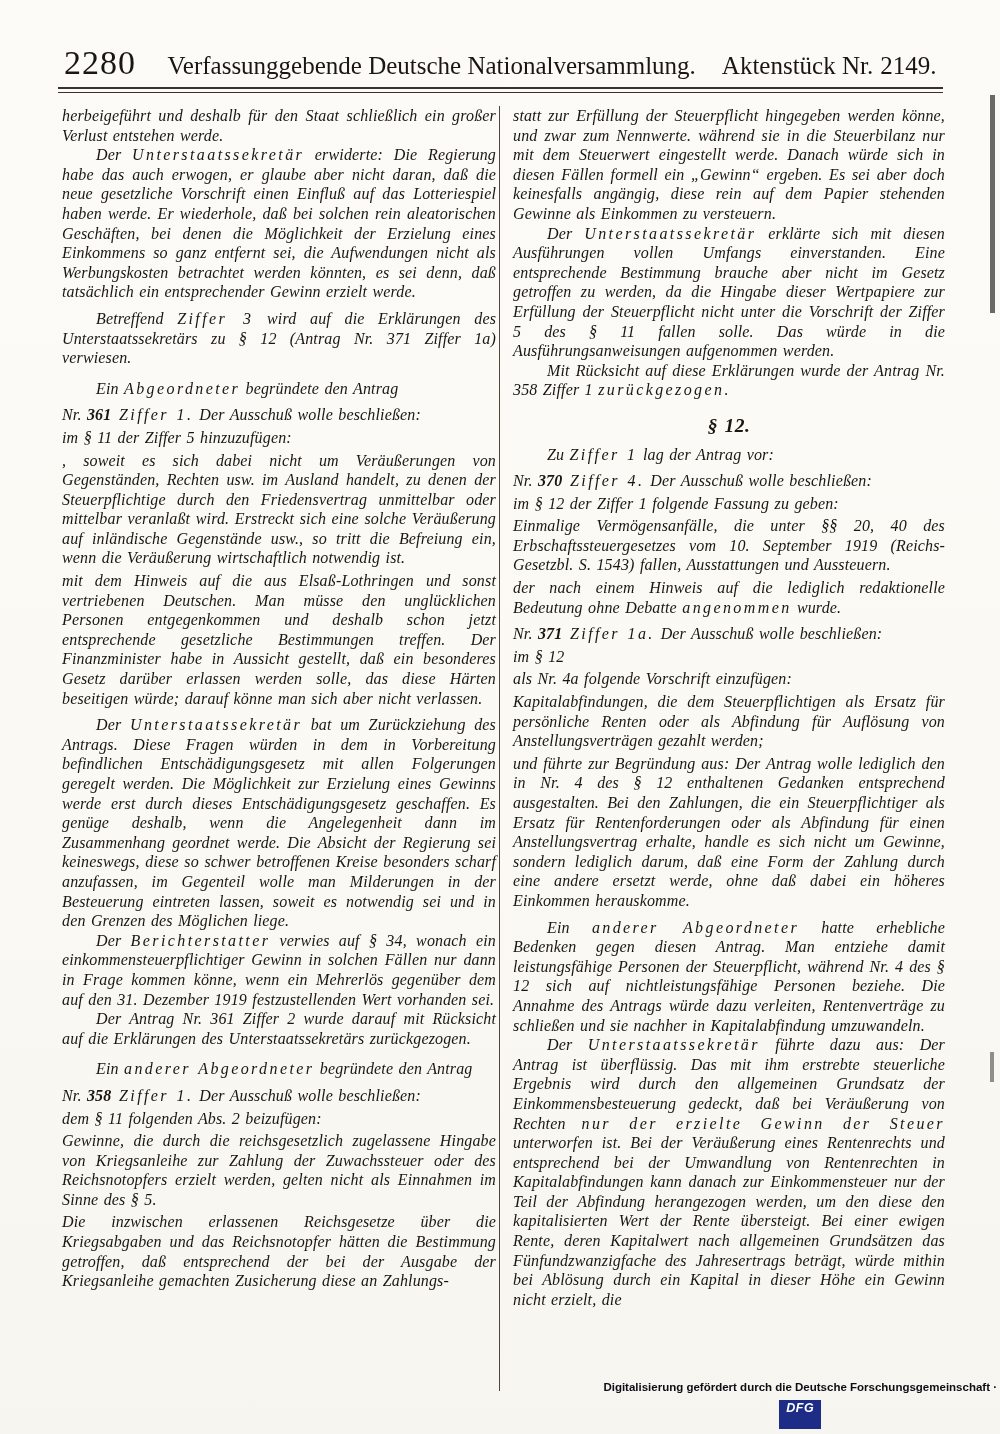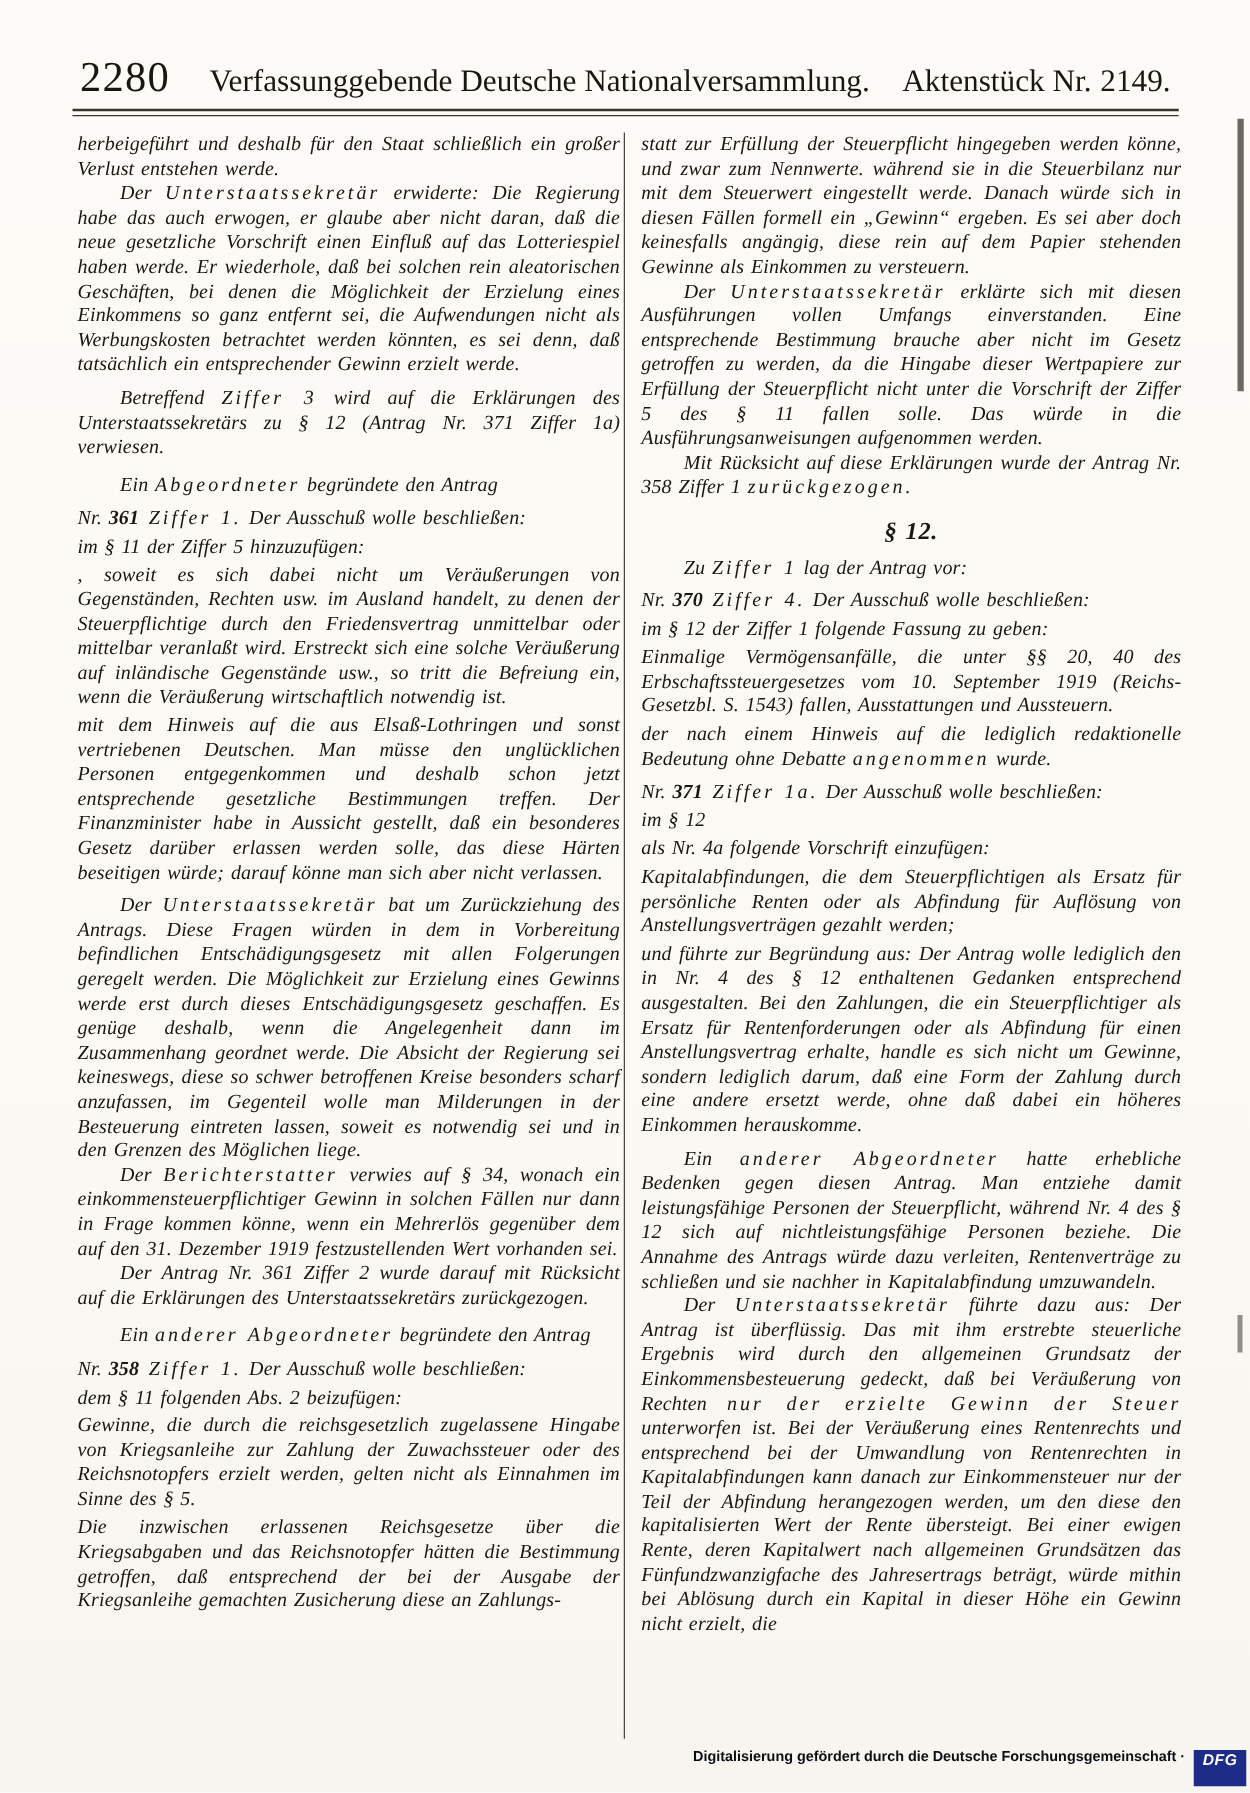--- a/index.html
+++ b/index.html
@@ -32,22 +32,22 @@
   .lvl2{text-align:left;text-indent:0;margin-left:66px;}
   .quote2{text-indent:0;margin-left:66px;}
   .quote3{text-indent:0;margin-left:100px;}
   .gxs{margin-top:3px !important;}
   .gs{margin-top:7px !important;}
   .gm{margin-top:11px !important;}
   .sp{letter-spacing:2.4px;}
   .b{font-weight:700;}
   .h12{text-align:center;font-weight:700;font-size:19.5px;margin:16px 0 9px 0;letter-spacing:0.5px;}
   
-  .ftr{position:absolute;right:3px;bottom:5px;display:flex;align-items:flex-start;gap:7px;
-       font-family:"Liberation Sans", sans-serif;font-weight:700;font-size:11.5px;color:#0d0d15;}
+  .ftr{position:absolute;right:3px;bottom:5px;display:flex;align-items:center;gap:7px;
+       font-family:"Liberation Sans", sans-serif;font-weight:700;font-size:11.5px;color:#0d0d15;flex-direction:column;}
   .dfg{background:#1d2c86;color:#ffffff;font-style:italic;padding:1px 7px 14px 7px;font-size:12.5px;letter-spacing:0.5px;}
   .scanmark{position:absolute;background:#3a3831;}
   .mark1{right:5px;top:95px;width:5px;height:218px;opacity:0.75;}
   .mark2{right:6px;top:1052px;width:4px;height:30px;opacity:0.55;}
 </style>
 </head>
 <body>
 
 <div class="page">
 

